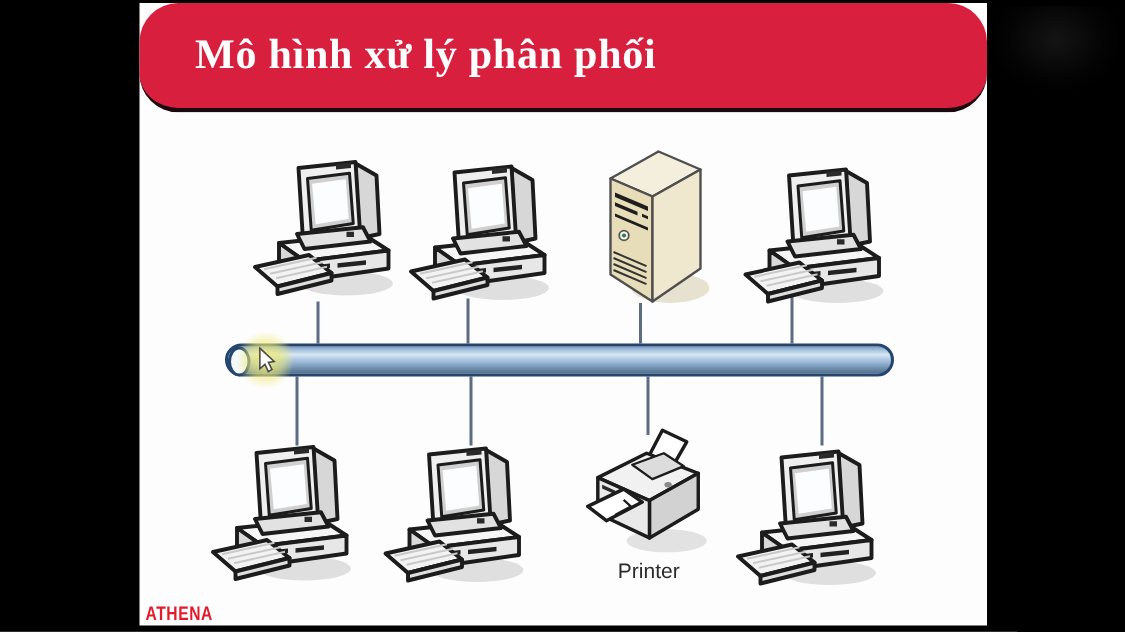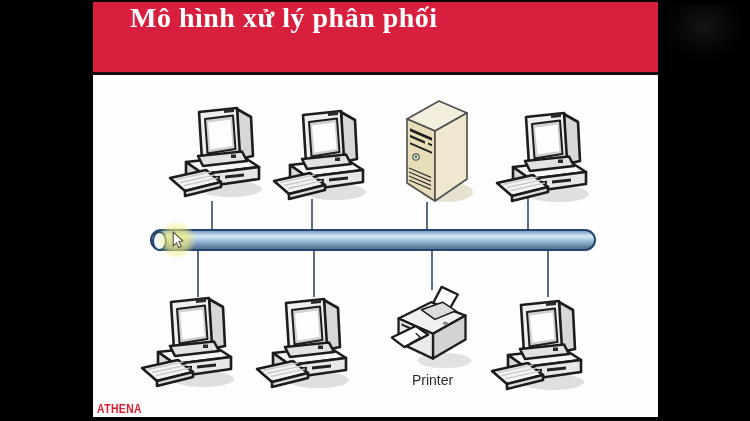--- a/index.html
+++ b/index.html
@@ -1,20 +1,20 @@
 <!DOCTYPE html>
 <html><head>
 <meta charset="utf-8">
 <style>
   html,body{margin:0;padding:0;background:#000;}
   .stage{position:relative;width:750px;height:421px;background:#000;overflow:hidden;
          font-family:"Liberation Sans",sans-serif;}
   .slide{position:absolute;left:93px;top:2px;width:565px;height:415px;background:#fdfdfd;}
   .slide-header{position:absolute;left:0;top:0;width:100%;height:70px;background:#d81f3e;
-                border-bottom:3px solid #1c0910;display:flex;}
+                border-bottom:3px solid #1c0910;display:flex;align-items:center;border-radius:26px;}
   .slide-title{font-family:"Liberation Serif",serif;font-weight:bold;font-size:28px;
                color:#ffffff;padding-left:37px;letter-spacing:0.5px;}
   .slide-body{position:absolute;left:0;top:75px;width:565px;height:340px;padding-left:40px;}
   .vline{position:absolute;width:2px;background:#5c6c84;}
   .bus{position:absolute;left:57px;top:152px;width:446px;height:22px;border-radius:11px;
        border:2px solid #24466e;box-sizing:border-box;z-index:5;
        background:linear-gradient(180deg,#7e9cbd 0%,#a9c6e2 15%,#d8e7f4 30%,#a6c2de 52%,#7f9fc2 72%,#62829f 88%,#54718c 100%);}
   .bus-cap{position:absolute;left:0px;top:0px;width:11px;height:16px;border:2px solid #24466e;
            border-radius:50%;background:#f4f8fb;}
   .device{position:absolute;z-index:6;}

